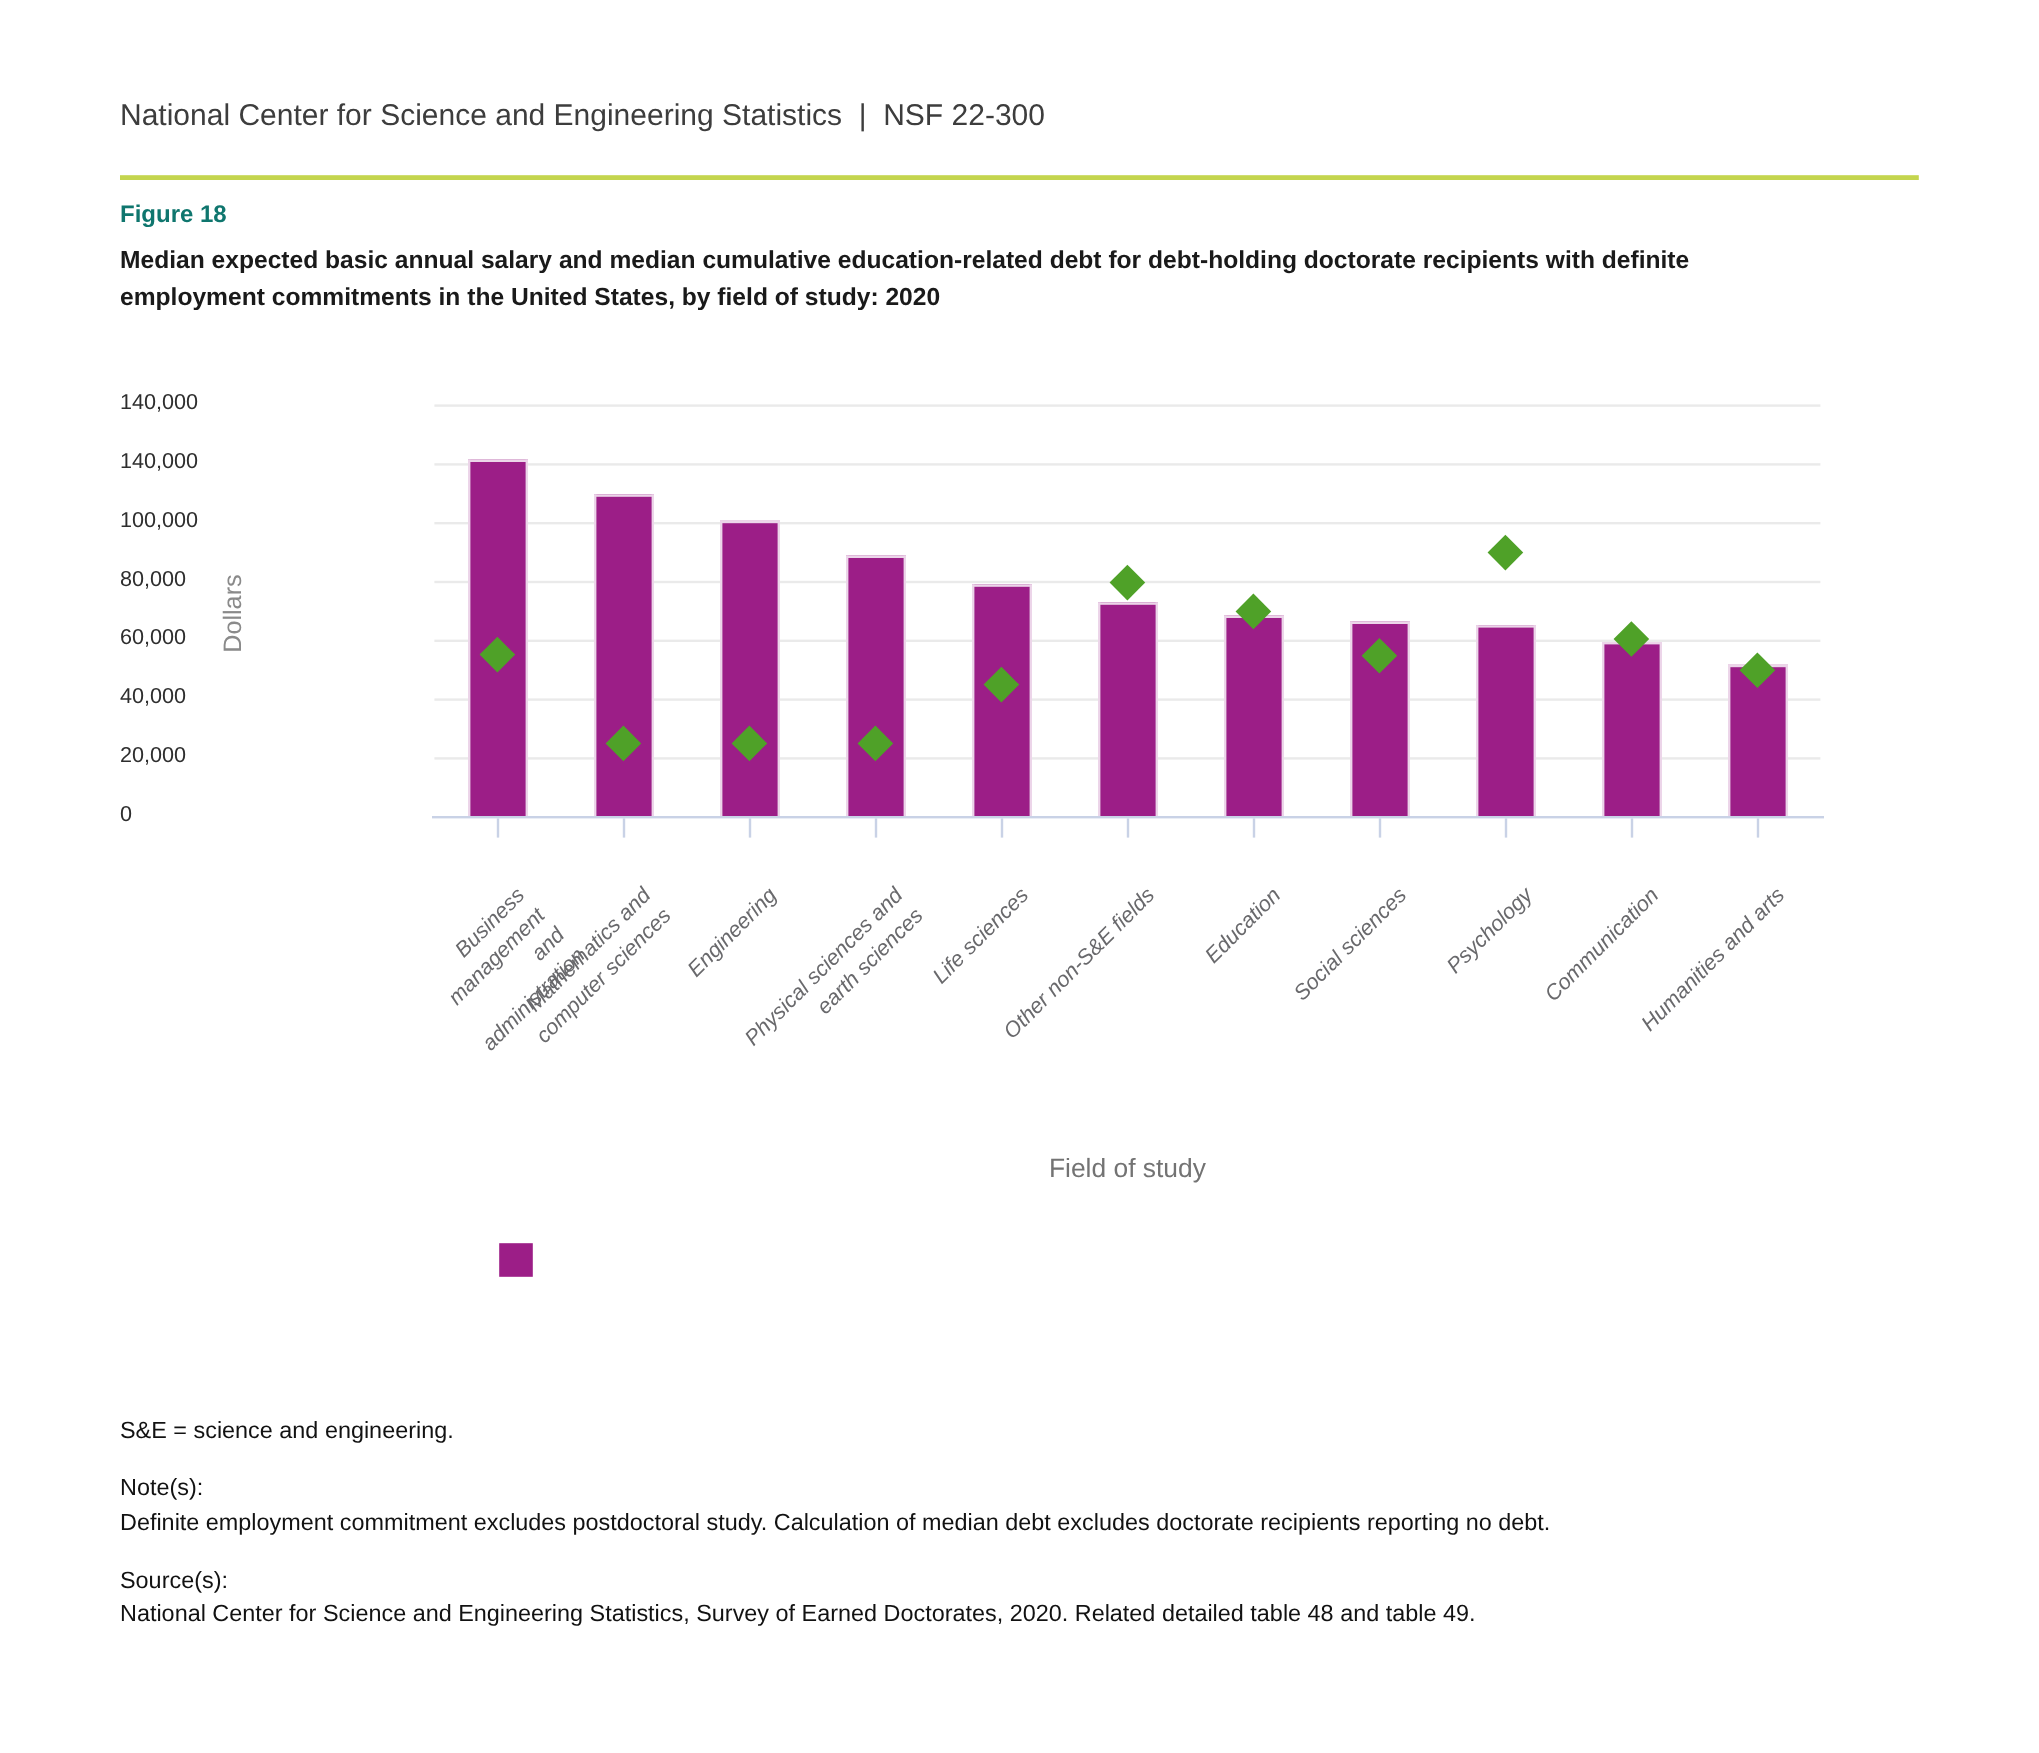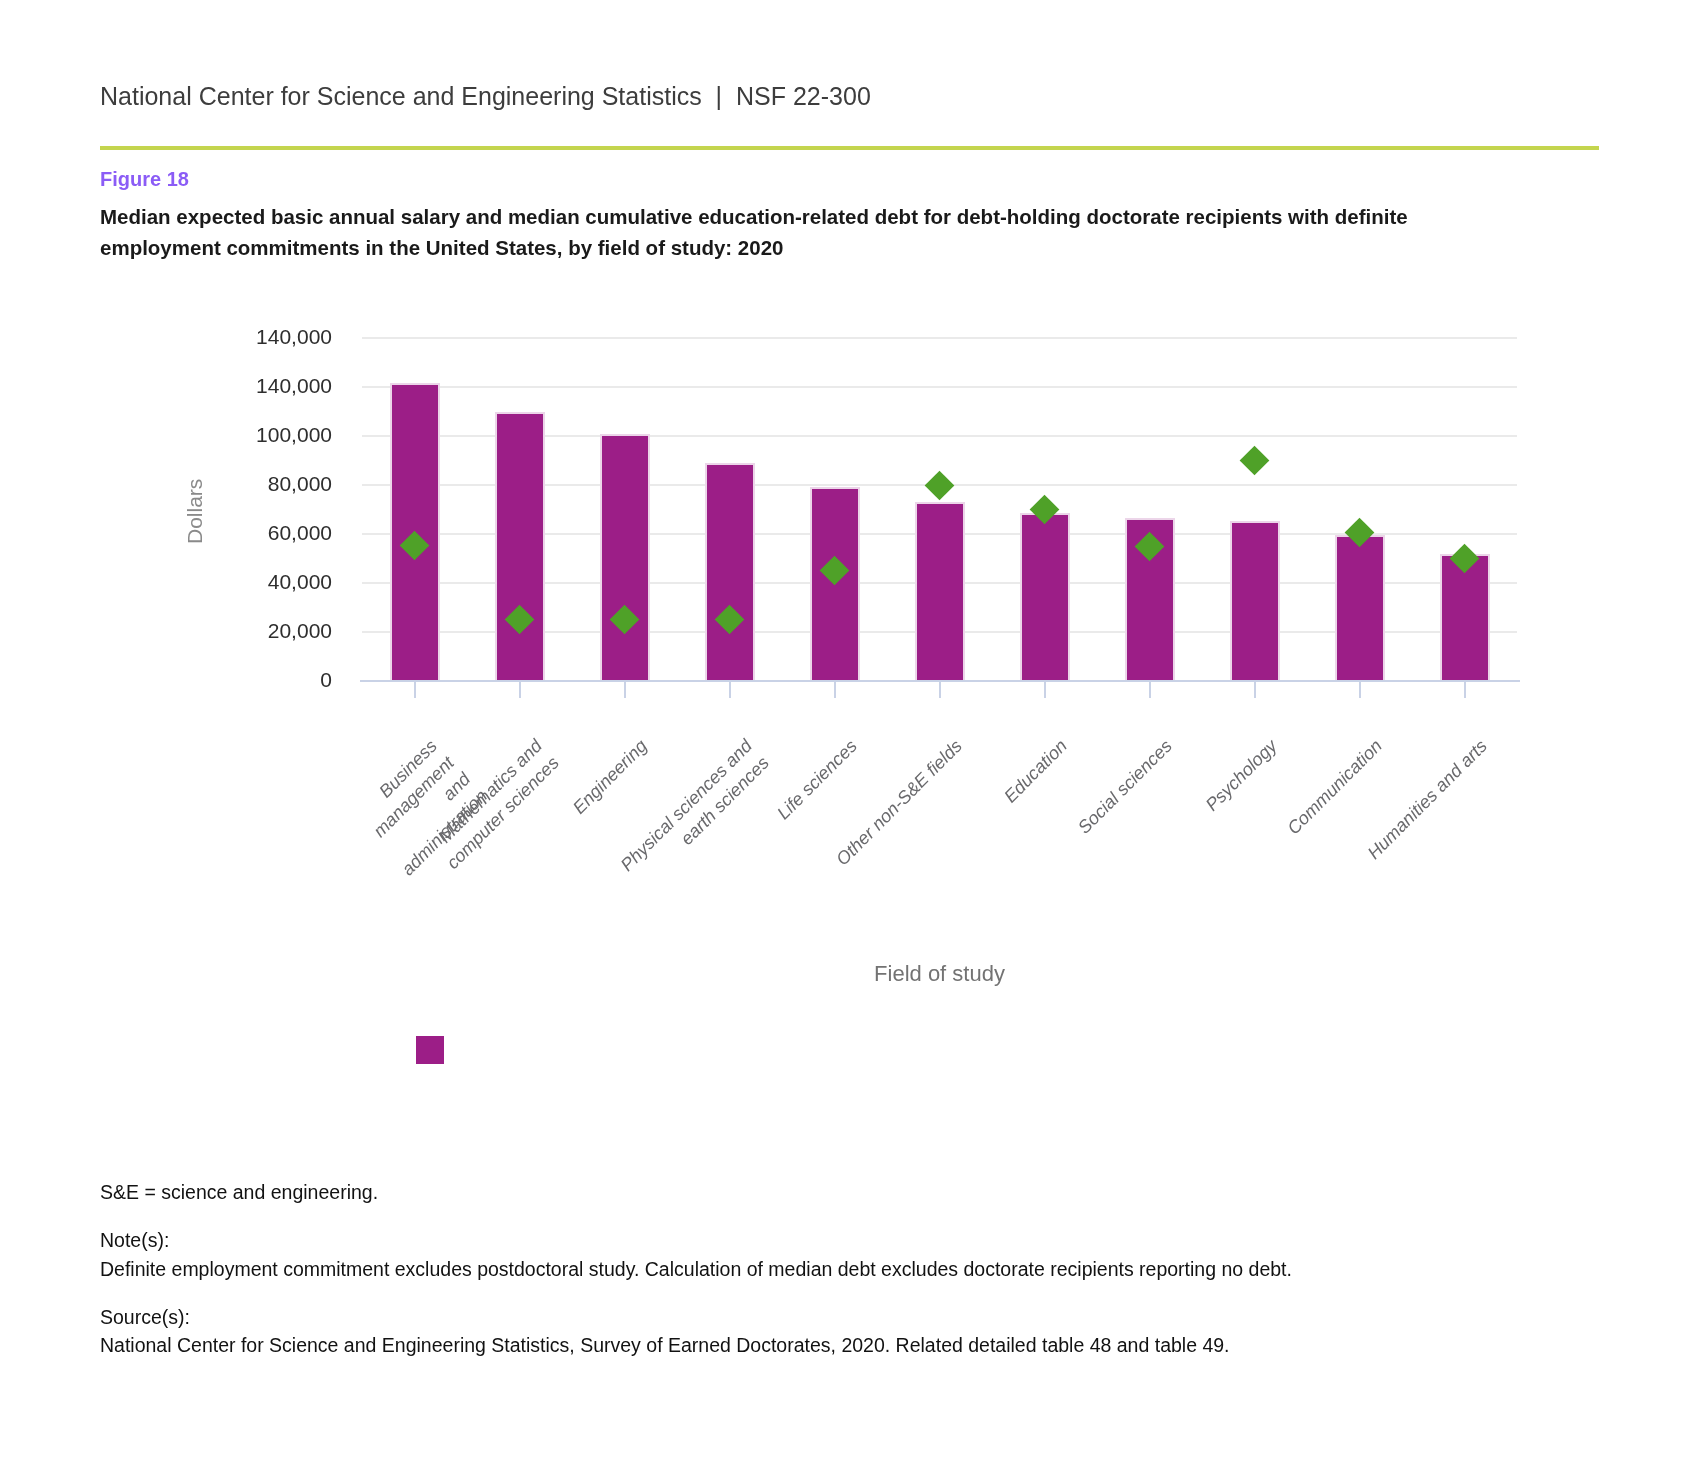--- a/index.html
+++ b/index.html
@@ -22,22 +22,22 @@
     font-size:20.5px; font-weight:bold; line-height:31px; color:#1a1a1a;
   }
   
   .ylabel-vert {
     position:absolute; left:183px; top:426px; height:170px; width:30px;
     writing-mode:vertical-rl; transform:rotate(180deg);
     font-size:21px; color:#8a8a8a; text-align:center;
   }
   #ylabels { position:absolute; left:100px; top:338px; width:232px; height:343px; }
   #ylabels .ytick {
-    position:absolute; right:0; width:100%; text-align:right;
-    font-size:21px; color:#2e2e2e;
+    position:absolute; right:0; width:100%; 
+    font-size:18px; color:#2e2e2e;
   }
   #plot { position:absolute; left:362px; top:338px; width:1155px; height:343px; }
   .grid { position:absolute; left:0; width:100%; height:2px; background:#eaeaea; z-index:0; }
   .axisline { position:absolute; left:-2px; bottom:-1px; width:1160px; height:2px; background:#c9d2e6; z-index:5; }
   .bar { position:absolute; bottom:0; width:50px; z-index:2; border-style:solid; border-width:2px; border-bottom:none; }
   .diamond { position:absolute; width:21px; height:21px; transform:rotate(45deg); z-index:6; }
   #xticks { position:absolute; left:362px; top:681px; width:1155px; height:20px; }
   #xticks .tick { position:absolute; top:1px; width:2px; height:16px; background:#c9d2e6; }
   #xlabels { position:absolute; left:362px; top:681px; width:1155px; height:300px; }
   #xlabels .xlab {
@@ -66,21 +66,21 @@
   .fn-sources-label { top:1303px; }
   .fn-sources { top:1331px; }
 </style>
 </head>
 <body>
 
 <div class="page">
 
   <div class="report-header">National Center for Science and Engineering Statistics  |  NSF 22-300</div>
   <div class="rule" style="background: rgb(196, 213, 78);"></div>
-  <div class="figure-label" style="color: #8b5cf6;">Figure 18</div>
+  <div class="figure-label" style="color: #0f766e;">Figure 18</div>
   <div class="fig-title">Median expected basic annual salary and median cumulative education-related debt for debt-holding doctorate recipients with definite employment commitments in the United States, by field of study: 2020</div>
 
   <div>
     <div class="ylabel-vert">Dollars</div>
     <div id="ylabels">
         <div class="ytick" style="top: 330px;">0</div>
         <div class="ytick" style="top: 281px;">20,000</div>
         <div class="ytick" style="top: 232px;">40,000</div>
         <div class="ytick" style="top: 183px;">60,000</div>
         <div class="ytick" style="top: 134px;">80,000</div>

